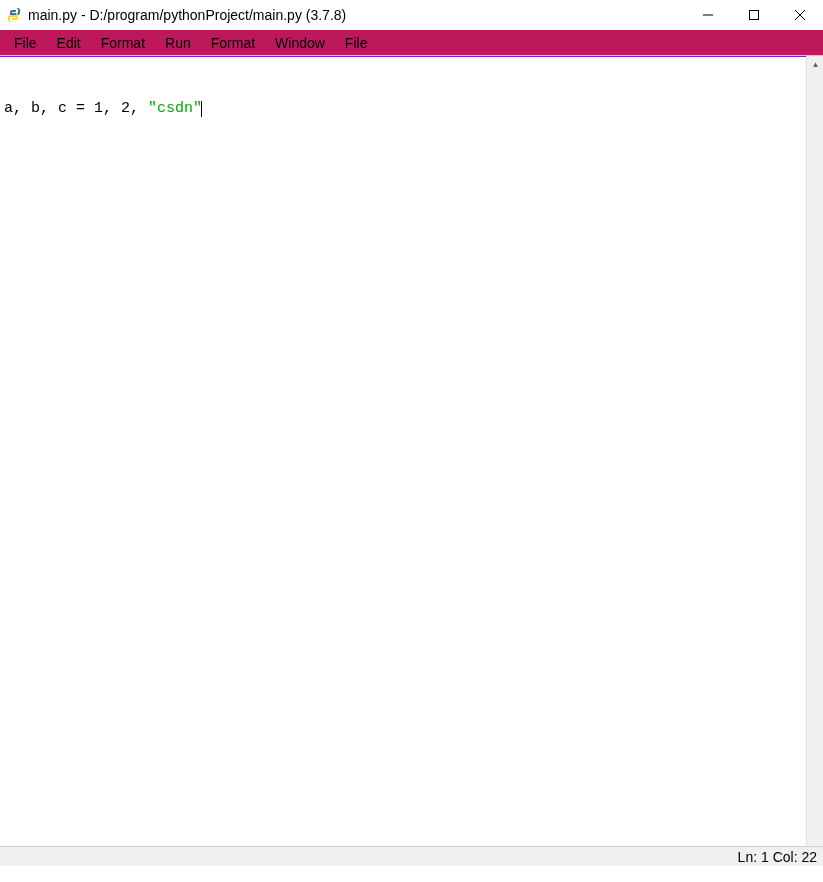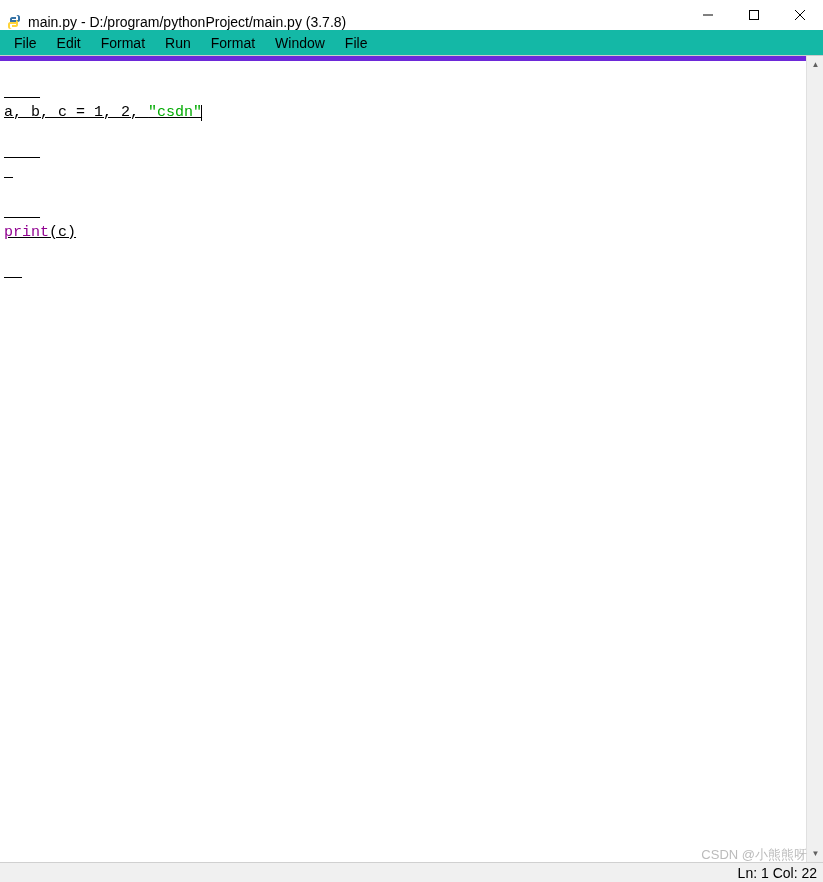--- a/index.html
+++ b/index.html
@@ -10,21 +10,21 @@
     body {
       font-family: "Segoe UI", Tahoma, sans-serif;
       background: #fff;
       width: 823px;
       height: 882px;
       overflow: hidden;
       position: relative;
     }
     .titlebar {
       display: flex;
-      align-items: flex-end;
+      align-items: center;
       height: 30px;
       background: #fff;
       padding: 0 0 0 6px;
       position: relative;
     }
     .app-icon {
       width: 16px;
       height: 16px;
       margin-right: 6px;
       flex-shrink: 0;
@@ -52,21 +52,21 @@
       border: none;
       cursor: default;
     }
     .win-btn svg {
       width: 10px;
       height: 10px;
     }
     .menubar {
       display: flex;
       padding: 2px 4px 2px 4px;
-      background: #14b8a6;
+      background: #be185d;
       border-bottom: 1px solid #ccc;
       height: 26px;
       align-items: center;
     }
     .menuitem {
       font-size: 14px;
       color: #000;
       padding: 2px 10px;
       cursor: default;
     }
@@ -77,22 +77,21 @@
     }
     .editor {
       flex: 1;
       background: #fff;
       font-family: "Courier New", monospace;
       font-size: 15px;
       padding: 2px 4px;
       white-space: pre;
       line-height: 20px;
       position: relative;
-      border-top: 5px solid #6d28d9;
-      text-decoration: underline;
+      border-top: 1px solid #6d28d9;
     }
     .code-line {
       position: relative;
     }
     .scrollbar-v {
       width: 17px;
       background: #f0f0f0;
       border-left: 1px solid #e0e0e0;
       position: relative;
     }
@@ -105,21 +104,21 @@
       background: #f0f0f0;
     }
     .scroll-btn-top { position: absolute; top: 0; }
     .scroll-btn-bottom { position: absolute; bottom: 0; }
     .scroll-arrow {
       font-size: 8px;
       color: #606060;
     }
     .statusbar {
       position: absolute;
-      bottom: 0;
+      bottom: 16px;
       right: 0;
       height: 20px;
       background: #f0f0f0;
       border-top: 1px solid #d0d0d0;
       width: 100%;
       display: flex;
       justify-content: flex-end;
       align-items: center;
       padding-right: 6px;
       font-size: 14px;
@@ -185,21 +184,20 @@
   <span class="menuitem">Run</span>
   <span class="menuitem">Format</span>
   <span class="menuitem">Window</span>
   <span class="menuitem">File</span>
 </div>
 
 <div class="editor-container">
   <div class="editor">
     <div class="code-line"><span class="tok-default">a, b, c = 1, 2, </span><span class="tok-string">"csdn"</span><span class="cursor"></span></div>
     <div class="code-line">&nbsp;</div>
-    <div class="code-line"><span class="tok-builtin">print</span><span class="tok-default">(c)</span></div>
   </div>
   <div class="scrollbar-v">
     <div class="scroll-btn scroll-btn-top">
         <span class="scroll-arrow">▲</span>
       </div>
     <div class="scroll-btn scroll-btn-bottom">
         <span class="scroll-arrow">▼</span>
       </div>
   </div>
 </div>

